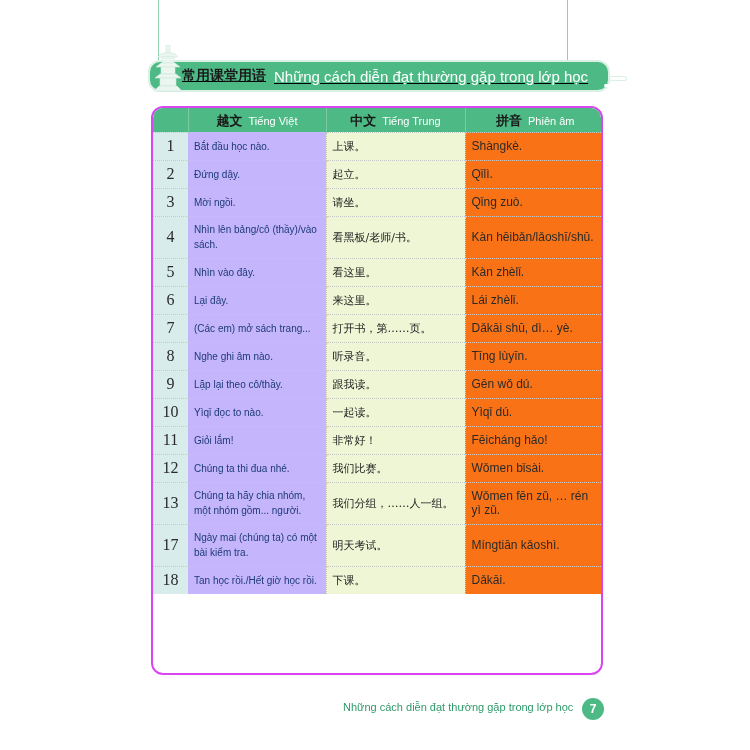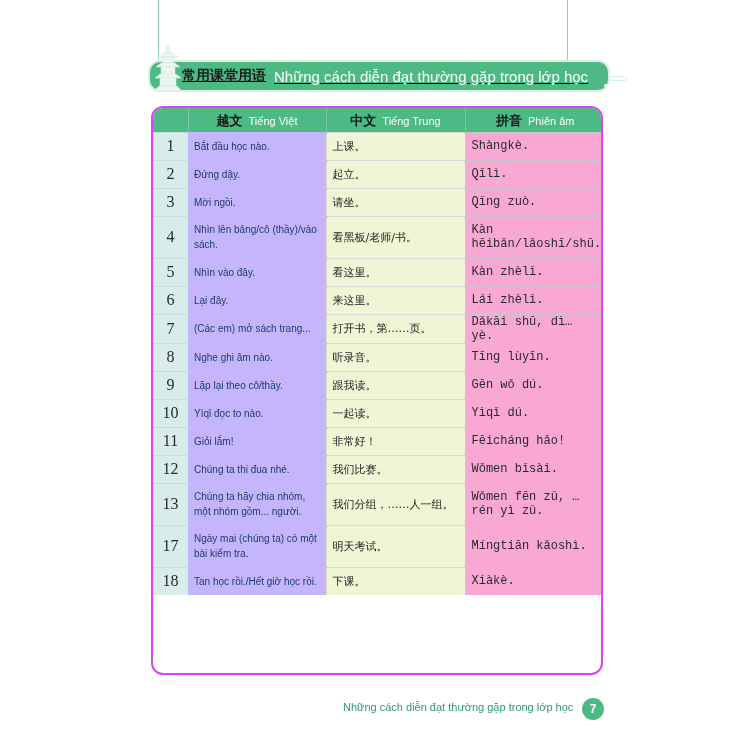--- a/index.html
+++ b/index.html
@@ -38,21 +38,21 @@
   th { font-weight: normal; text-align: center; border-right: 1px solid #7ccaa3; padding: 0; }
   th:last-child { border-right: none; }
   .th-zh { font-size: 13px; color: #1a1a1a; font-weight: bold; margin-right: 6px; }
   .th-vi { font-family: "Liberation Sans", sans-serif; font-size: 11px; color: #ffffff; }
 
   tbody tr { border-top: 1px dotted #c8c8c8; }
   tbody td { padding: 0 6px; vertical-align: middle; }
   td.num { background: #d8ecec; text-align: center; font-family: "Liberation Serif", serif; font-size: 16px; color: #2a2a2a; padding: 0; }
   td.vi { background: #c4b5fd; font-family: "Liberation Sans", sans-serif; font-size: 10px; color: #1e3a78; line-height: 15px; border-right: 1px dotted #d6c3b0; }
   td.zh { background: #eef6d6; font-family: "DejaVu Serif", serif; font-size: 11px; color: #1a1a1a; border-right: 1px dotted #c7d2b0; }
-  td.py { background: #f9a8d4; font-family: Liberation Mono, monospace; font-size: 12px; color: #2a2a2a; }
+  td.py { background: #f97316; font-family: Liberation Sans, sans-serif; font-size: 12px; color: #2a2a2a; }
 
   .footer-text { position: absolute; left: 343px; top: 701px; font-family: "Liberation Sans", sans-serif; font-size: 11px; color: #2e9a6a; }
   .page-num { position: absolute; left: 582px; top: 698px; width: 22px; height: 22px; border-radius: 50%; background: #4dba86; color: #fff; font-family: "Liberation Sans", sans-serif; font-weight: bold; font-size: 12px; display: flex; align-items: center; justify-content: center; }
 </style>
 </head>
 <body>
 
 <div class="hang-line left"></div>
 <div class="hang-line right"></div>
 <div class="hang-dot"></div>
@@ -174,20 +174,20 @@
         <tr style="height: 42px;">
           <td class="num">17</td>
           <td class="vi">Ngày mai (chúng ta) có một bài kiểm tra.</td>
           <td class="zh">明天考试。</td>
           <td class="py">Míngtiān kǎoshì.</td>
         </tr>
         <tr style="height: 28px;">
           <td class="num">18</td>
           <td class="vi">Tan học rồi./Hết giờ học rồi.</td>
           <td class="zh">下课。</td>
-          <td class="py">Xiàkè.</td>
+          <td class="py">Dǎkāi.</td>
         </tr>
       </tbody>
   </table>
 </div>
 
 <div class="footer-text">Những cách diễn đạt thường gặp trong lớp học</div>
 <div class="page-num">7</div>
 
 </body></html>

